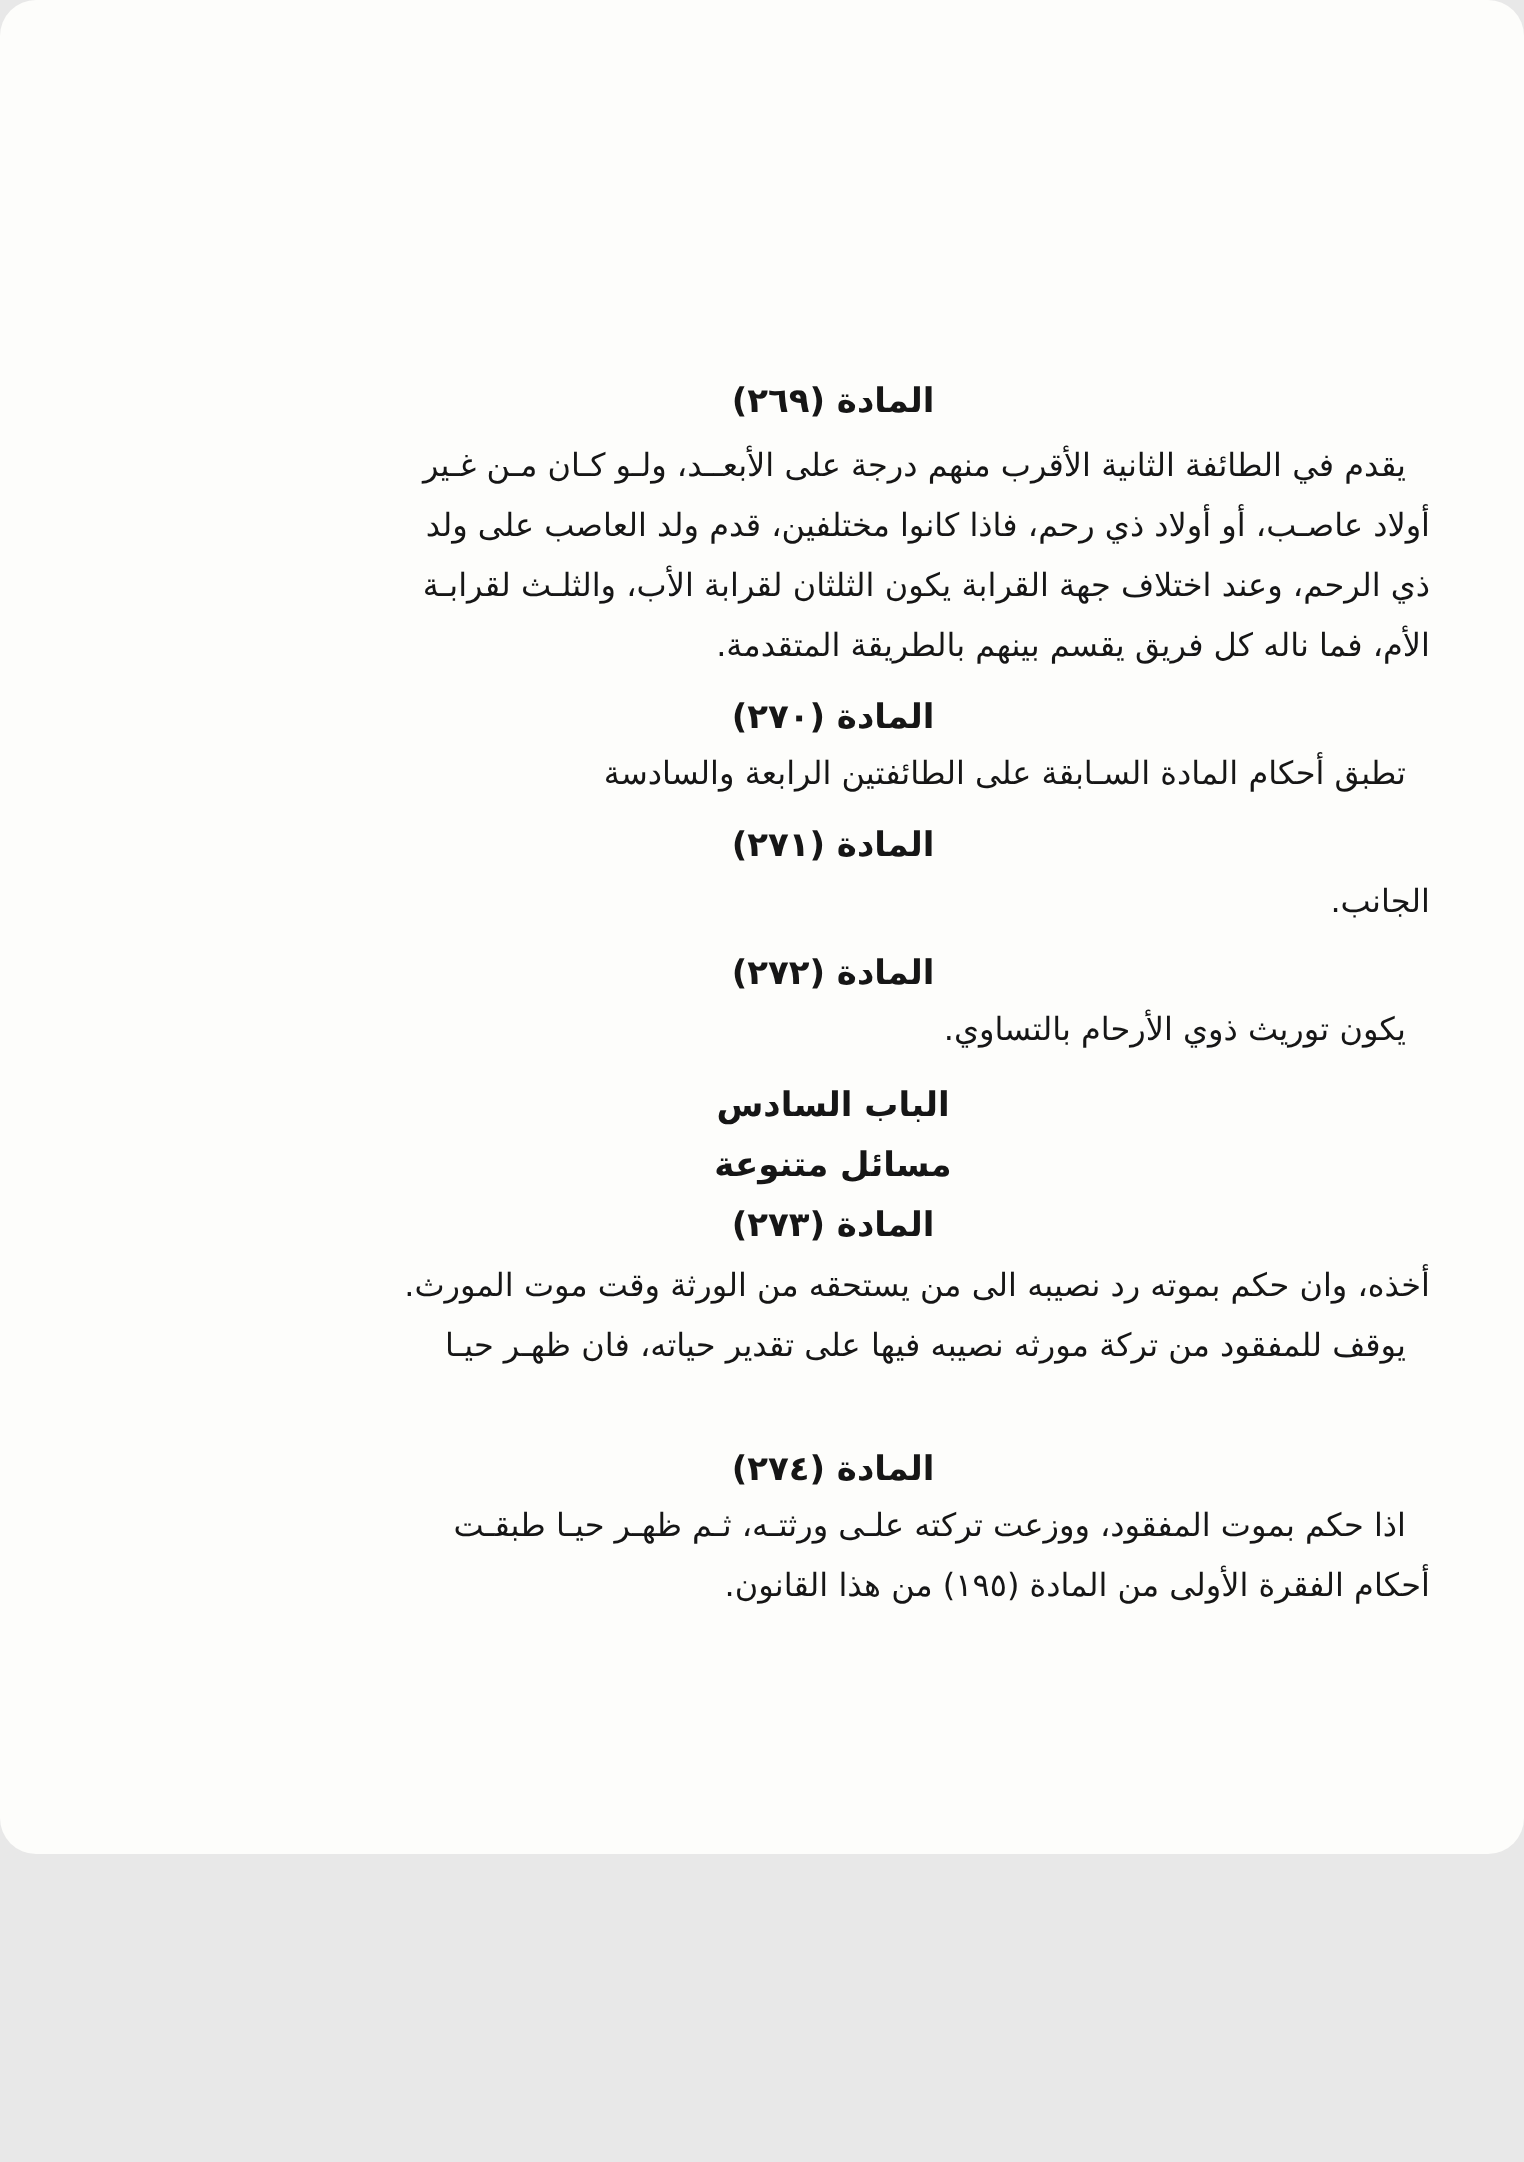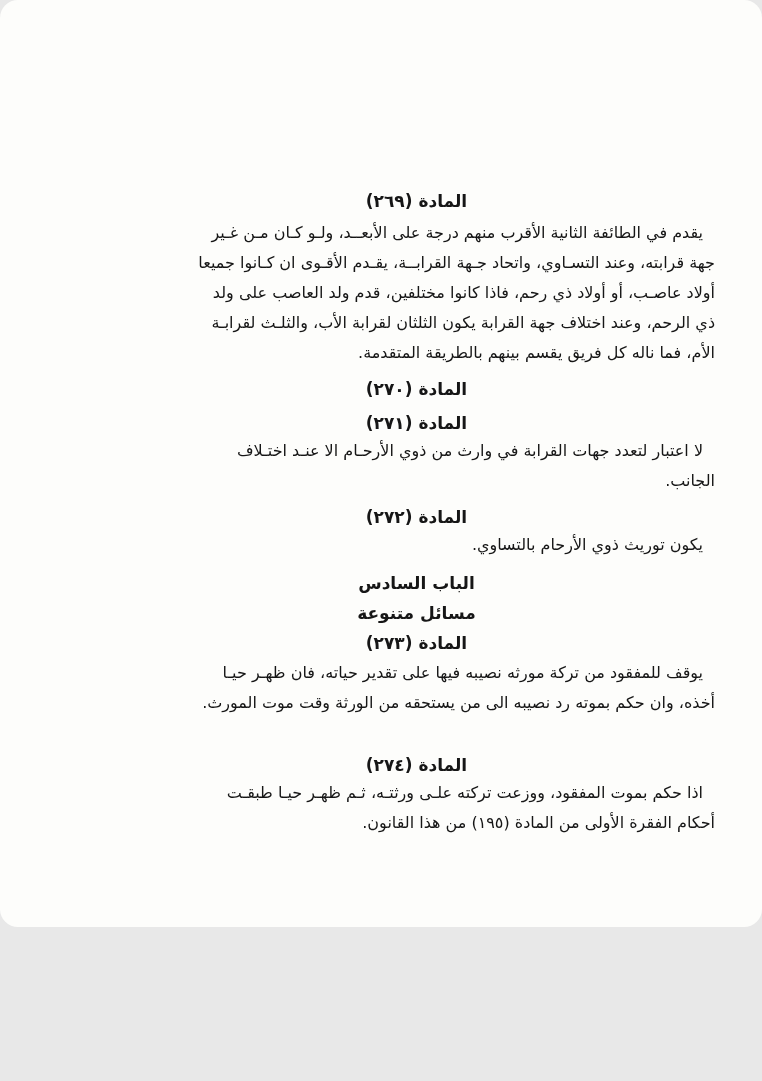--- a/index.html
+++ b/index.html
@@ -55,46 +55,47 @@
 </style>
 </head>
 <body>
 
 <div class="page">
   <div class="text-column" dir="rtl" lang="ar">
 
     <div class="heading">المادة (٢٦٩)</div>
     <div class="para mt4">
       <div class="line first">يقدم في الطائفة الثانية الأقرب منهم درجة على الأبعــد، ولـو كـان مـن غـير</div>
-      <div class="line">جهة قرابته، وعند التسـاوي، واتحاد جـهة القرابــة، يقـدم الأقـوى ان كـانوا جميعا</div>
       <div class="line">أولاد عاصـب، أو أولاد ذي رحم، فاذا كانوا مختلفين، قدم ولد العاصب على ولد</div>
       <div class="line">ذي الرحم، وعند اختلاف جهة القرابة يكون الثلثان لقرابة الأب، والثلـث لقرابـة</div>
       <div class="line">الأم، فما ناله كل فريق يقسم بينهم بالطريقة المتقدمة.</div>
     </div>
 
     <div class="heading mt24">المادة (٢٧٠)</div>
+    <div class="para">
+      <div class="line first">تطبق أحكام المادة السـابقة على الطائفتين الرابعة والسادسة</div>
+    </div>
 
     <div class="heading mt24">المادة (٢٧١)</div>
     <div class="para">
-      <div class="line first">لا اعتبار لتعدد جهات القرابة في وارث من ذوي الأرحـام الا عنـد اختـلاف</div>
       <div class="line">الجانب.</div>
     </div>
 
     <div class="heading mt8">المادة (٢٧٢)</div>
     <div class="para">
       <div class="line first">يكون توريث ذوي الأرحام بالتساوي.</div>
     </div>
 
     <div class="heading tall mt8">الباب السادس</div>
     <div class="heading tall">مسائل متنوعة</div>
 
     <div class="heading tall">المادة (٢٧٣)</div>
     <div class="para">
+      <div class="line">أخذه، وان حكم بموته رد نصيبه الى من يستحقه من الورثة وقت موت المورث.</div>
       <div class="line first">يوقف للمفقود من تركة مورثه نصيبه فيها على تقدير حياته، فان ظهـر حيـا</div>
-      <div class="line">أخذه، وان حكم بموته رد نصيبه الى من يستحقه من الورثة وقت موت المورث.</div>
     </div>
 
     <div class="heading mt26">المادة (٢٧٤)</div>
     <div class="para">
       <div class="line first">اذا حكم بموت المفقود، ووزعت تركته علـى ورثتـه، ثـم ظهـر حيـا طبقـت</div>
       <div class="line">أحكام الفقرة الأولى من المادة (١٩٥) من هذا القانون.</div>
     </div>
 
   </div>
 

